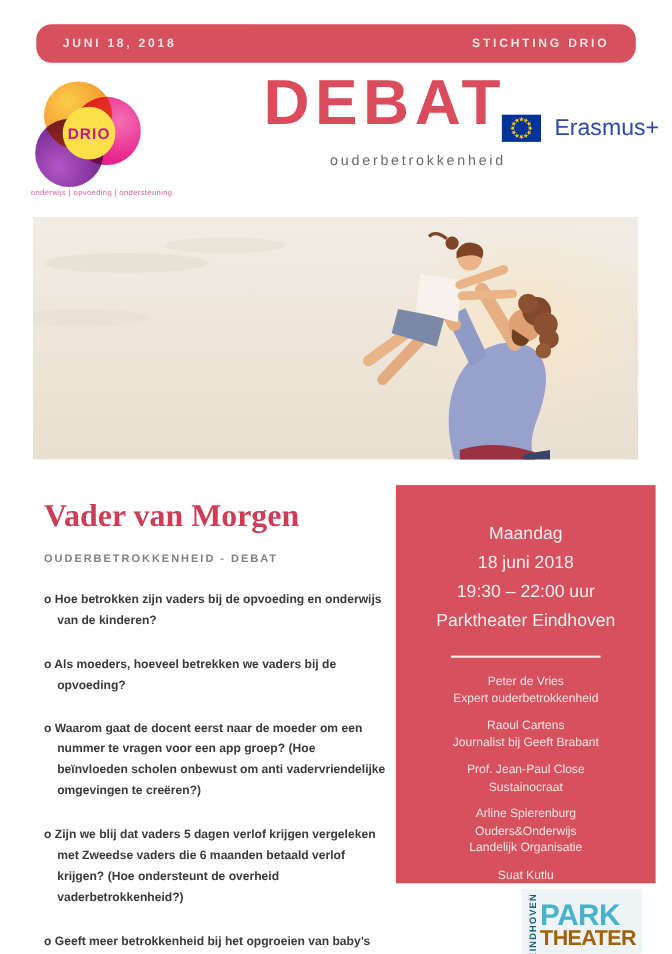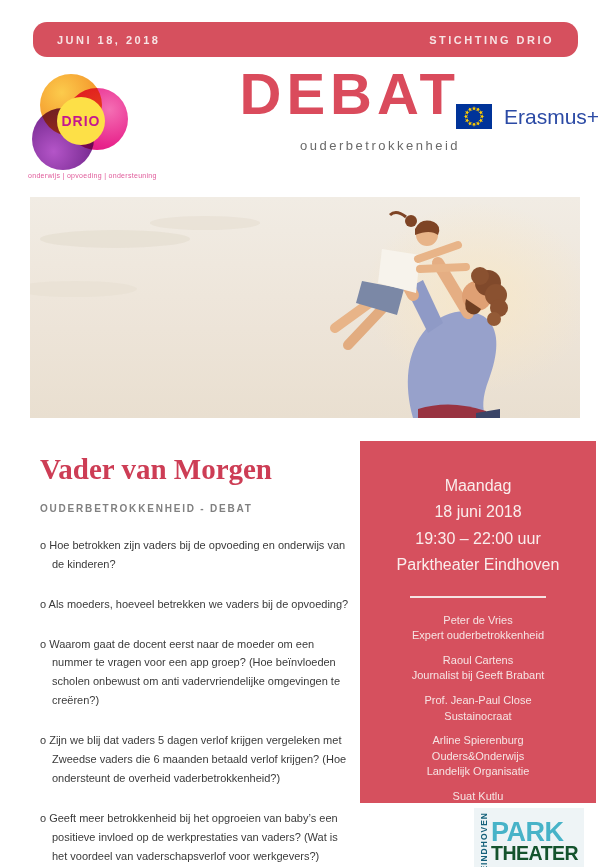--- a/index.html
+++ b/index.html
@@ -39,39 +39,39 @@
   .hero { position:absolute; left:30px; top:197px; width:550px; height:221px; overflow:hidden; }
   .hero svg { display:block; }
 
   
   .main-col { position:absolute; left:40px; top:452px; width:312px; }
   .main-heading { font-family:"Liberation Serif", serif; font-weight:bold; font-size:29px;
     color:#CD3D55; line-height:1.2; }
   .main-subheading { margin-top:16px; font-size:10px; font-weight:bold; letter-spacing:1.8px;
     color:#808080; }
   .questions { margin-top:22px; }
-  .question { margin-bottom:21px; font-size:11px; font-weight:normal; color:#3A3A3A;
+  .question { margin-bottom:21px; font-size:11px; font-weight:bold; color:#3A3A3A;
     line-height:1.72; padding-left:12px; text-indent:-12px; }
 
   
   .sidebar { position:absolute; left:360px; top:441px; width:236px; height:362px;
     background:#D6505E; text-align:center; padding:32px 14px; overflow:hidden; }
   .event-line { color:#FAEDEC; font-size:16px; line-height:1.65; }
   .sidebar-divider { width:136px; height:2px; background:#F6E3E3; border:none; margin:17px auto 15px auto; }
   .speaker { margin-bottom:9px; }
   .speaker-line { color:#F6E3E3; font-size:11px; line-height:1.42; }
 
   
   .park-logo { position:absolute; left:474px; top:808px; display:flex; align-items:stretch;
     background:#EEF4F6; padding:4px 6px 5px 5px; gap:2px; }
   .park-city { writing-mode:vertical-rl; transform:rotate(180deg); font-size:8.5px; font-weight:bold;
     color:#14607A; letter-spacing:1px; text-align:center; }
   .park-words { display:flex; flex-direction:column; justify-content:center; }
   .park-line1 { font-size:27px; font-weight:bold; color:#47B3C8; line-height:0.82; letter-spacing:-0.5px; }
-  .park-line2 { font-size:19.5px; font-weight:bold; color:#14532d; line-height:0.95; letter-spacing:-0.5px; }
+  .park-line2 { font-size:19.5px; font-weight:bold; color:#a16207; line-height:0.95; letter-spacing:-0.5px; }
 </style>
 </head>
 <body>
 
 <div class="page">
 
   <div class="topbar">
     <span>JUNI 18, 2018</span>
     <span>STICHTING DRIO</span>
   </div>

